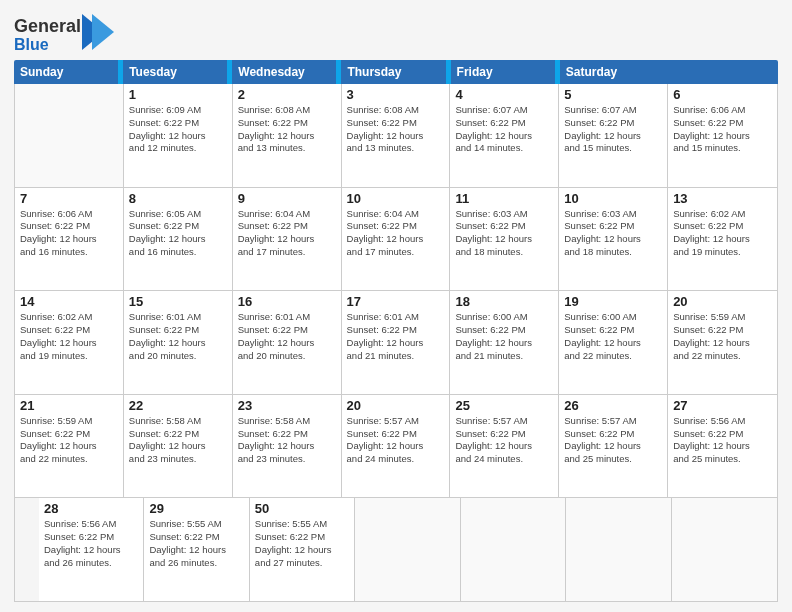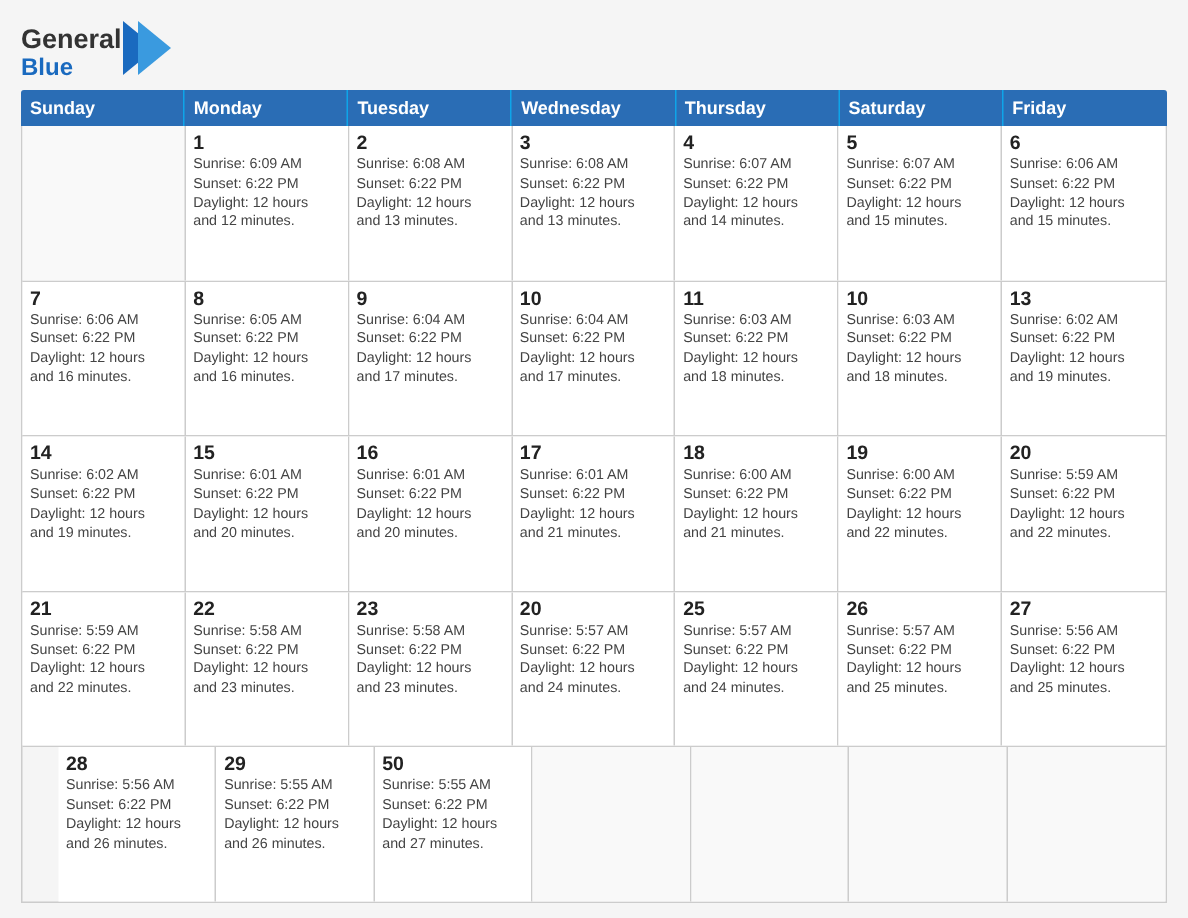--- a/index.html
+++ b/index.html
@@ -58,21 +58,21 @@
       grid-template-columns: repeat(7, 1fr);
       background: #2a6db5;
       border-radius: 2px 2px 0 0;
     }
     .cal-header-cell {
       color: #fff;
       font-weight: bold;
       font-size: 12px;
       padding: 5px 6px;
       text-align: left;
-      border-right: 1px solid #0ea5e9;
+      border-right: 5px solid #0ea5e9;
     }
     .cal-header-cell:last-child { border-right: none; }
     .cal-body {
       flex: 1;
       display: flex;
       flex-direction: column;
       border: 1px solid #ccc;
       border-top: none;
     }
     .cal-row {
@@ -126,26 +126,25 @@
     <div class="title-section">
       <div class="month-title"></div>
       <div class="location"></div>
     </div>
   </div>
 
   <div class="calendar">
     <div class="cal-header">
 
     <div class="cal-header-cell">Sunday</div>
-        <div class="cal-header-cell">Monday</div>
         <div class="cal-header-cell">Tuesday</div>
         <div class="cal-header-cell">Wednesday</div>
         <div class="cal-header-cell">Thursday</div>
+        <div class="cal-header-cell">Friday</div>
         <div class="cal-header-cell">Saturday</div>
-        <div class="cal-header-cell">Friday</div>
       </div>
     <div class="cal-body">
 
     <div class="cal-row">
           <div class="cal-cell empty"></div>
           <div class="cal-cell">
             <div class="day-num">1</div>
             <div class="cell-info" style="white-space: pre-line;">Sunrise: 6:09 AM
 Sunset: 6:22 PM
 Daylight: 12 hours

